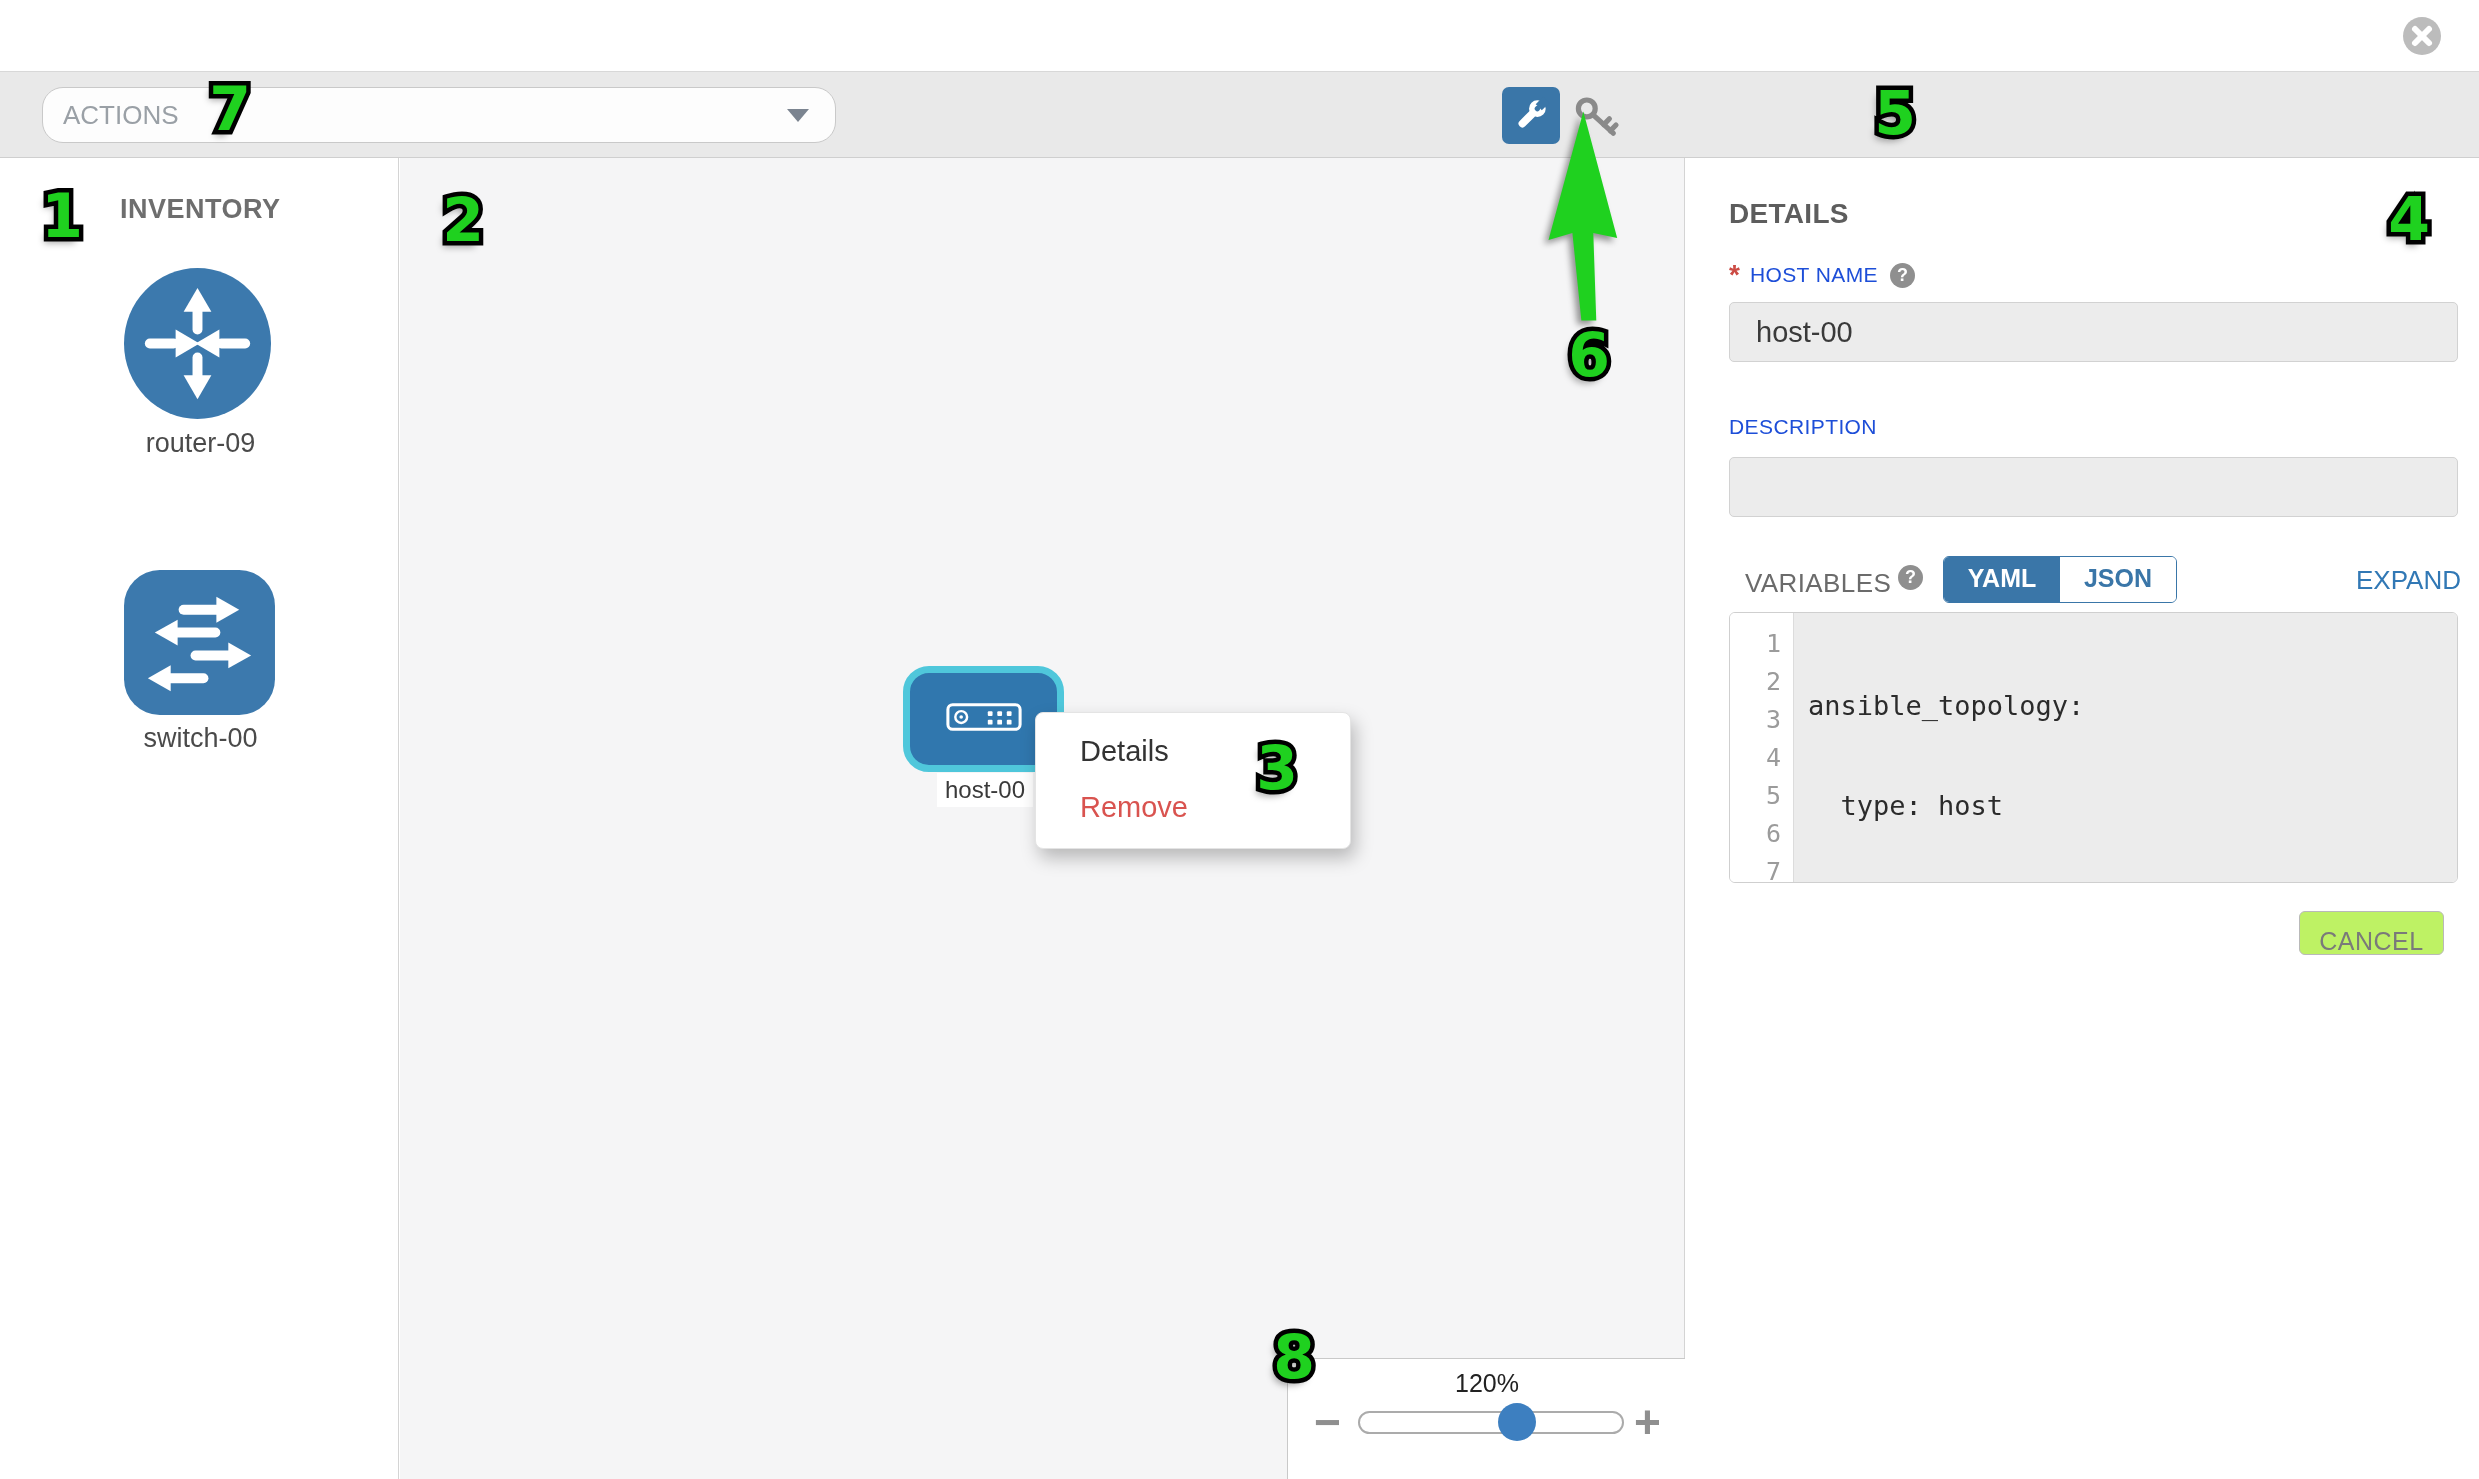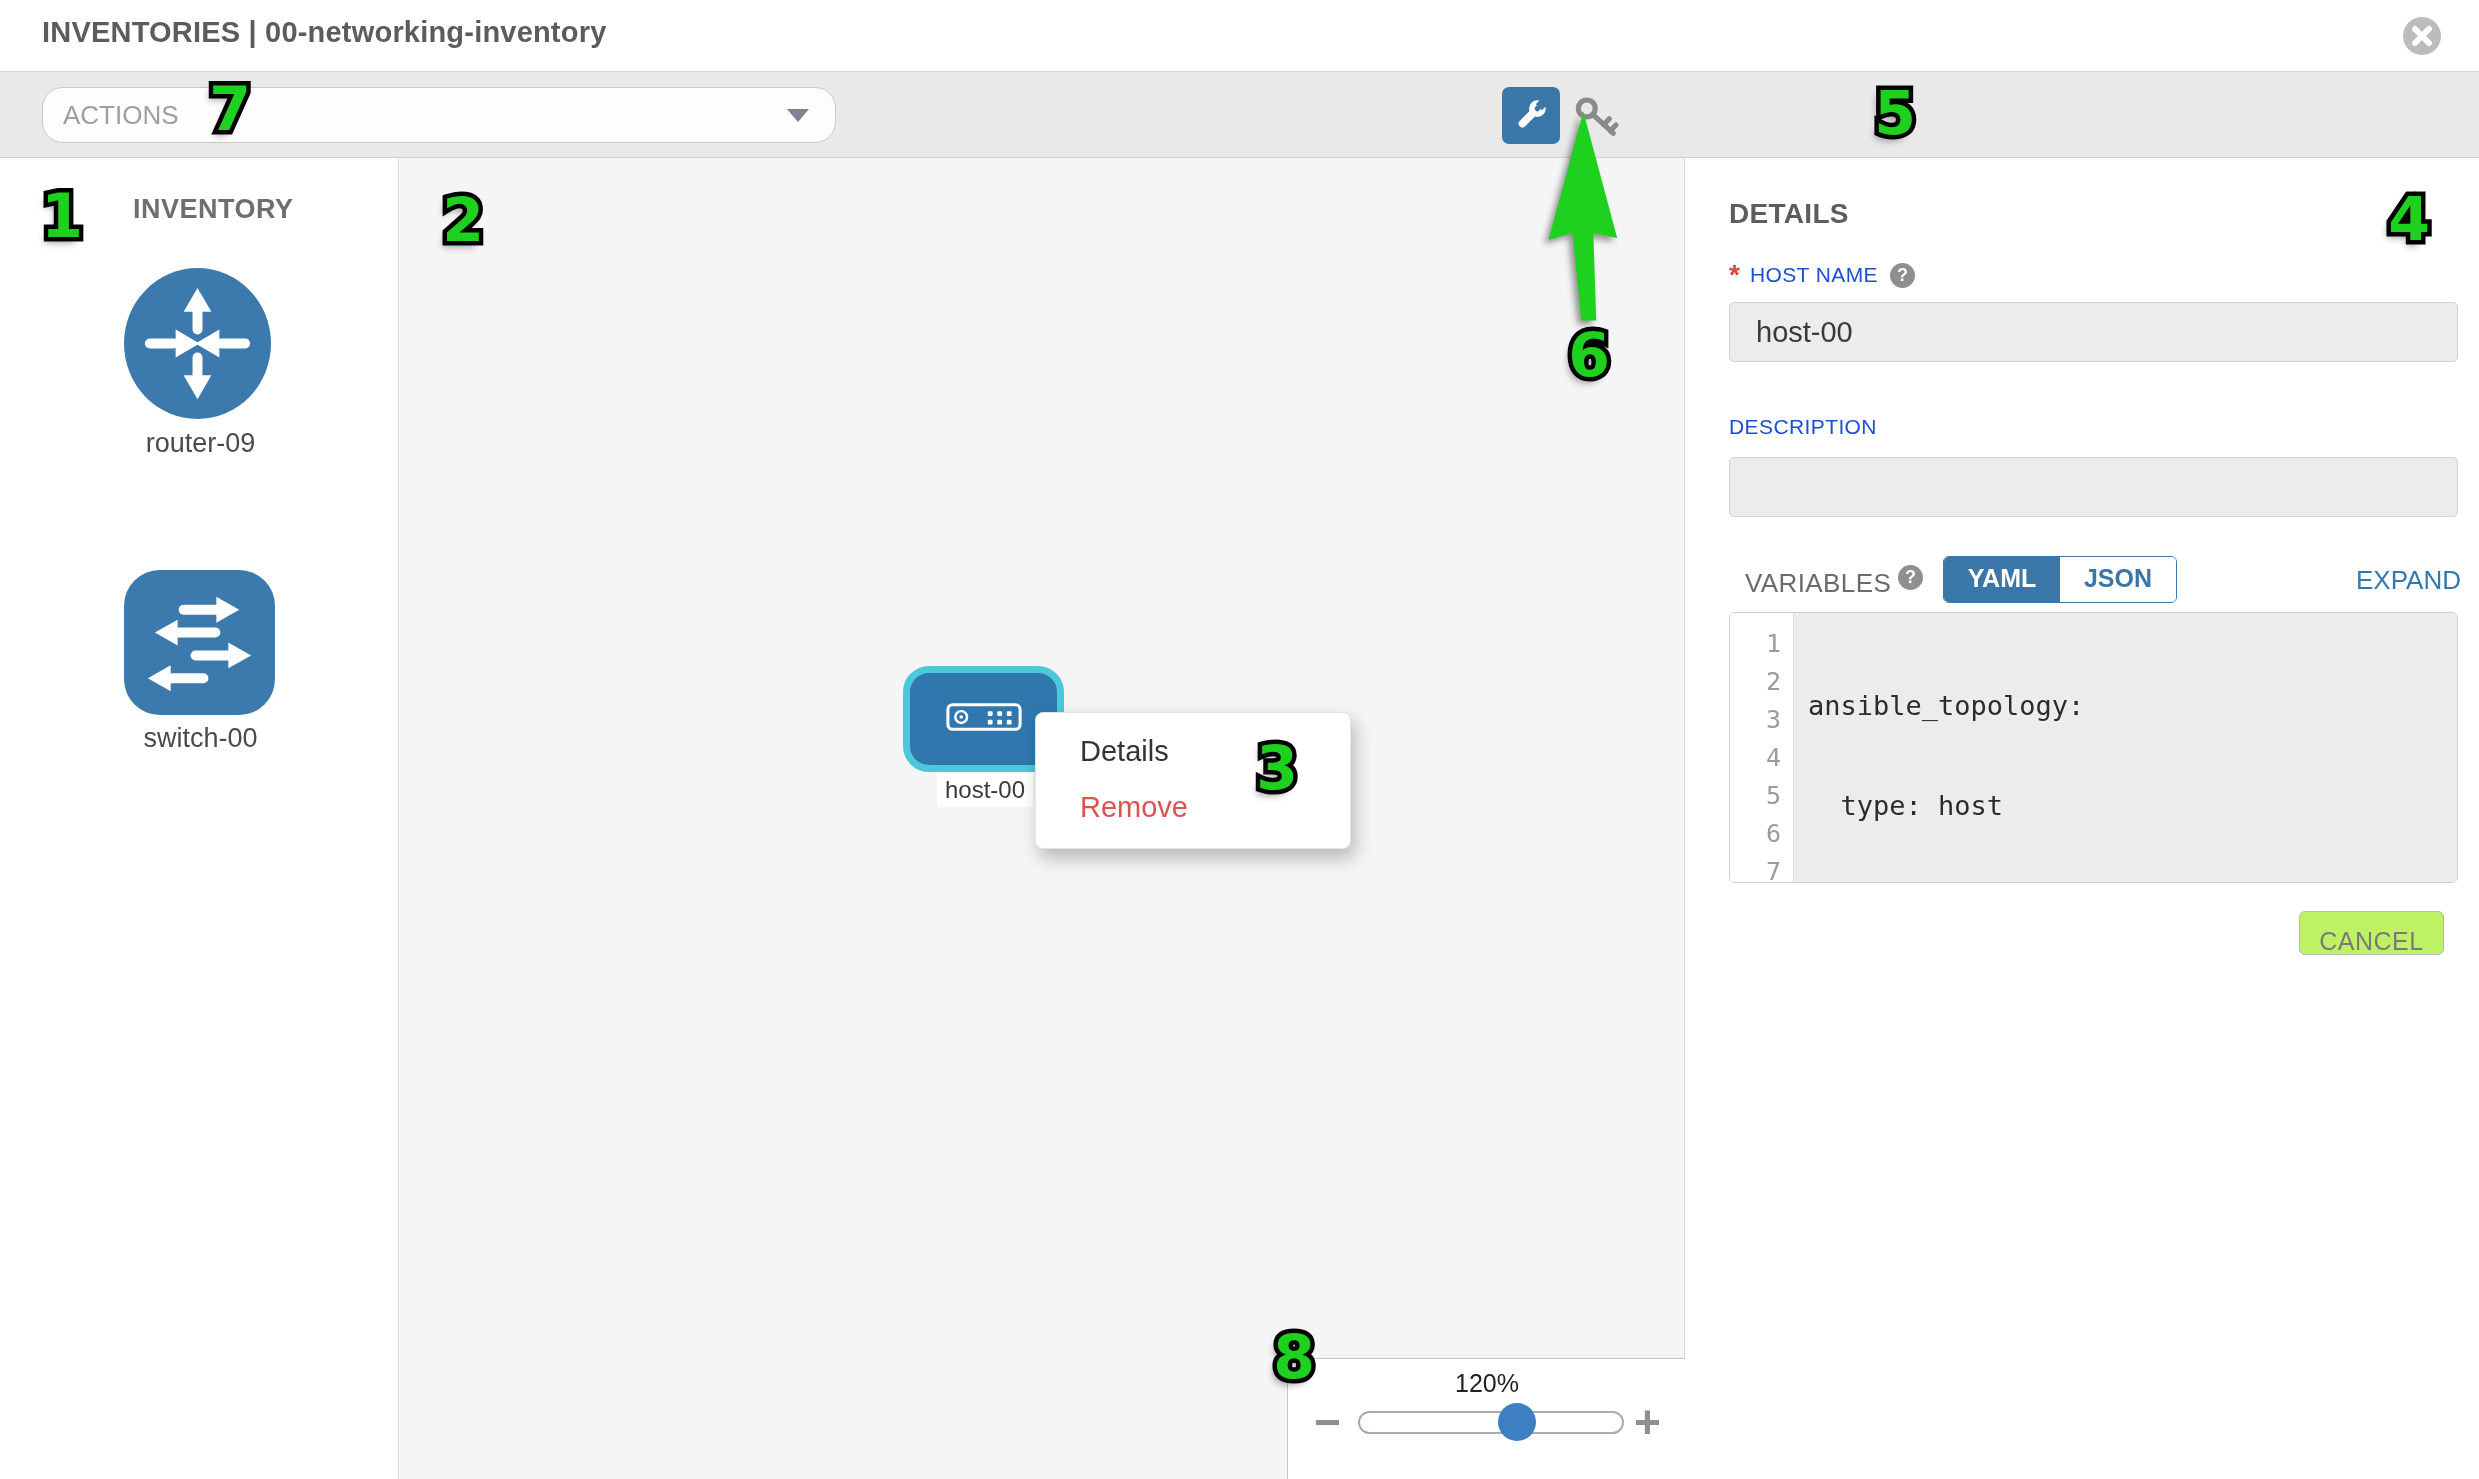--- a/index.html
+++ b/index.html
@@ -30,21 +30,21 @@
                 background:var(--accent-blue,#3a76a8); border-radius:7px; cursor:pointer; }
   .wrench-btn svg { position:absolute; left:9px; top:8px; }
   .key-btn { position:absolute; left:1572px; top:22px; width:52px; height:48px; cursor:pointer; }
 
   
   .main { position:absolute; top:158px; left:0; right:0; bottom:0; }
 
   
   .sidebar { position:absolute; left:0; top:0; width:399px; height:100%; background:#fff;
              border-right:1px solid #d4d4d4; box-sizing:border-box; }
-  .sidebar-title { position:absolute; left:133px; top:36px; font-size:27px; font-weight:bold;
+  .sidebar-title { position:absolute; left:120px; top:36px; font-size:27px; font-weight:bold;
                    color:#6e6e6e; letter-spacing:0.5px; }
   .device-icon { position:absolute; cursor:pointer; }
   .device-icon.router { left:124px; top:110px; width:147px; height:152px; }
   .device-icon.switch { left:124px; top:412px; width:151px; height:145px; }
   .device-label { position:absolute; left:51px; width:299px; text-align:center;
                   font-size:27px; color:#4a4a4a; }
   .device-label.router { top:270px; }
   .device-label.switch { top:565px; }
 
   
@@ -139,21 +139,20 @@
   .a7 { left:230px;  top:109px; }
   .a8 { left:1294px; top:1357px; }
   .ann-arrow { position:absolute; left:0; top:0; z-index:55; pointer-events:none; }
 </style>
 </head>
 <body>
 
 <div class="app">
 
   <div class="header">
-    <div class="header-title">INVENTORIES | 00-networking-inventory</div>
     <div class="close-btn">
       <svg width="38" height="38" viewBox="0 0 38 38">
         <line x1="12" y1="12" x2="26" y2="26" stroke="#fff" stroke-width="6" stroke-linecap="round"></line>
         <line x1="26" y1="12" x2="12" y2="26" stroke="#fff" stroke-width="6" stroke-linecap="round"></line>
       </svg>
     </div>
   </div>
 
   <div class="toolbar">
     <div class="dropdown actions">

